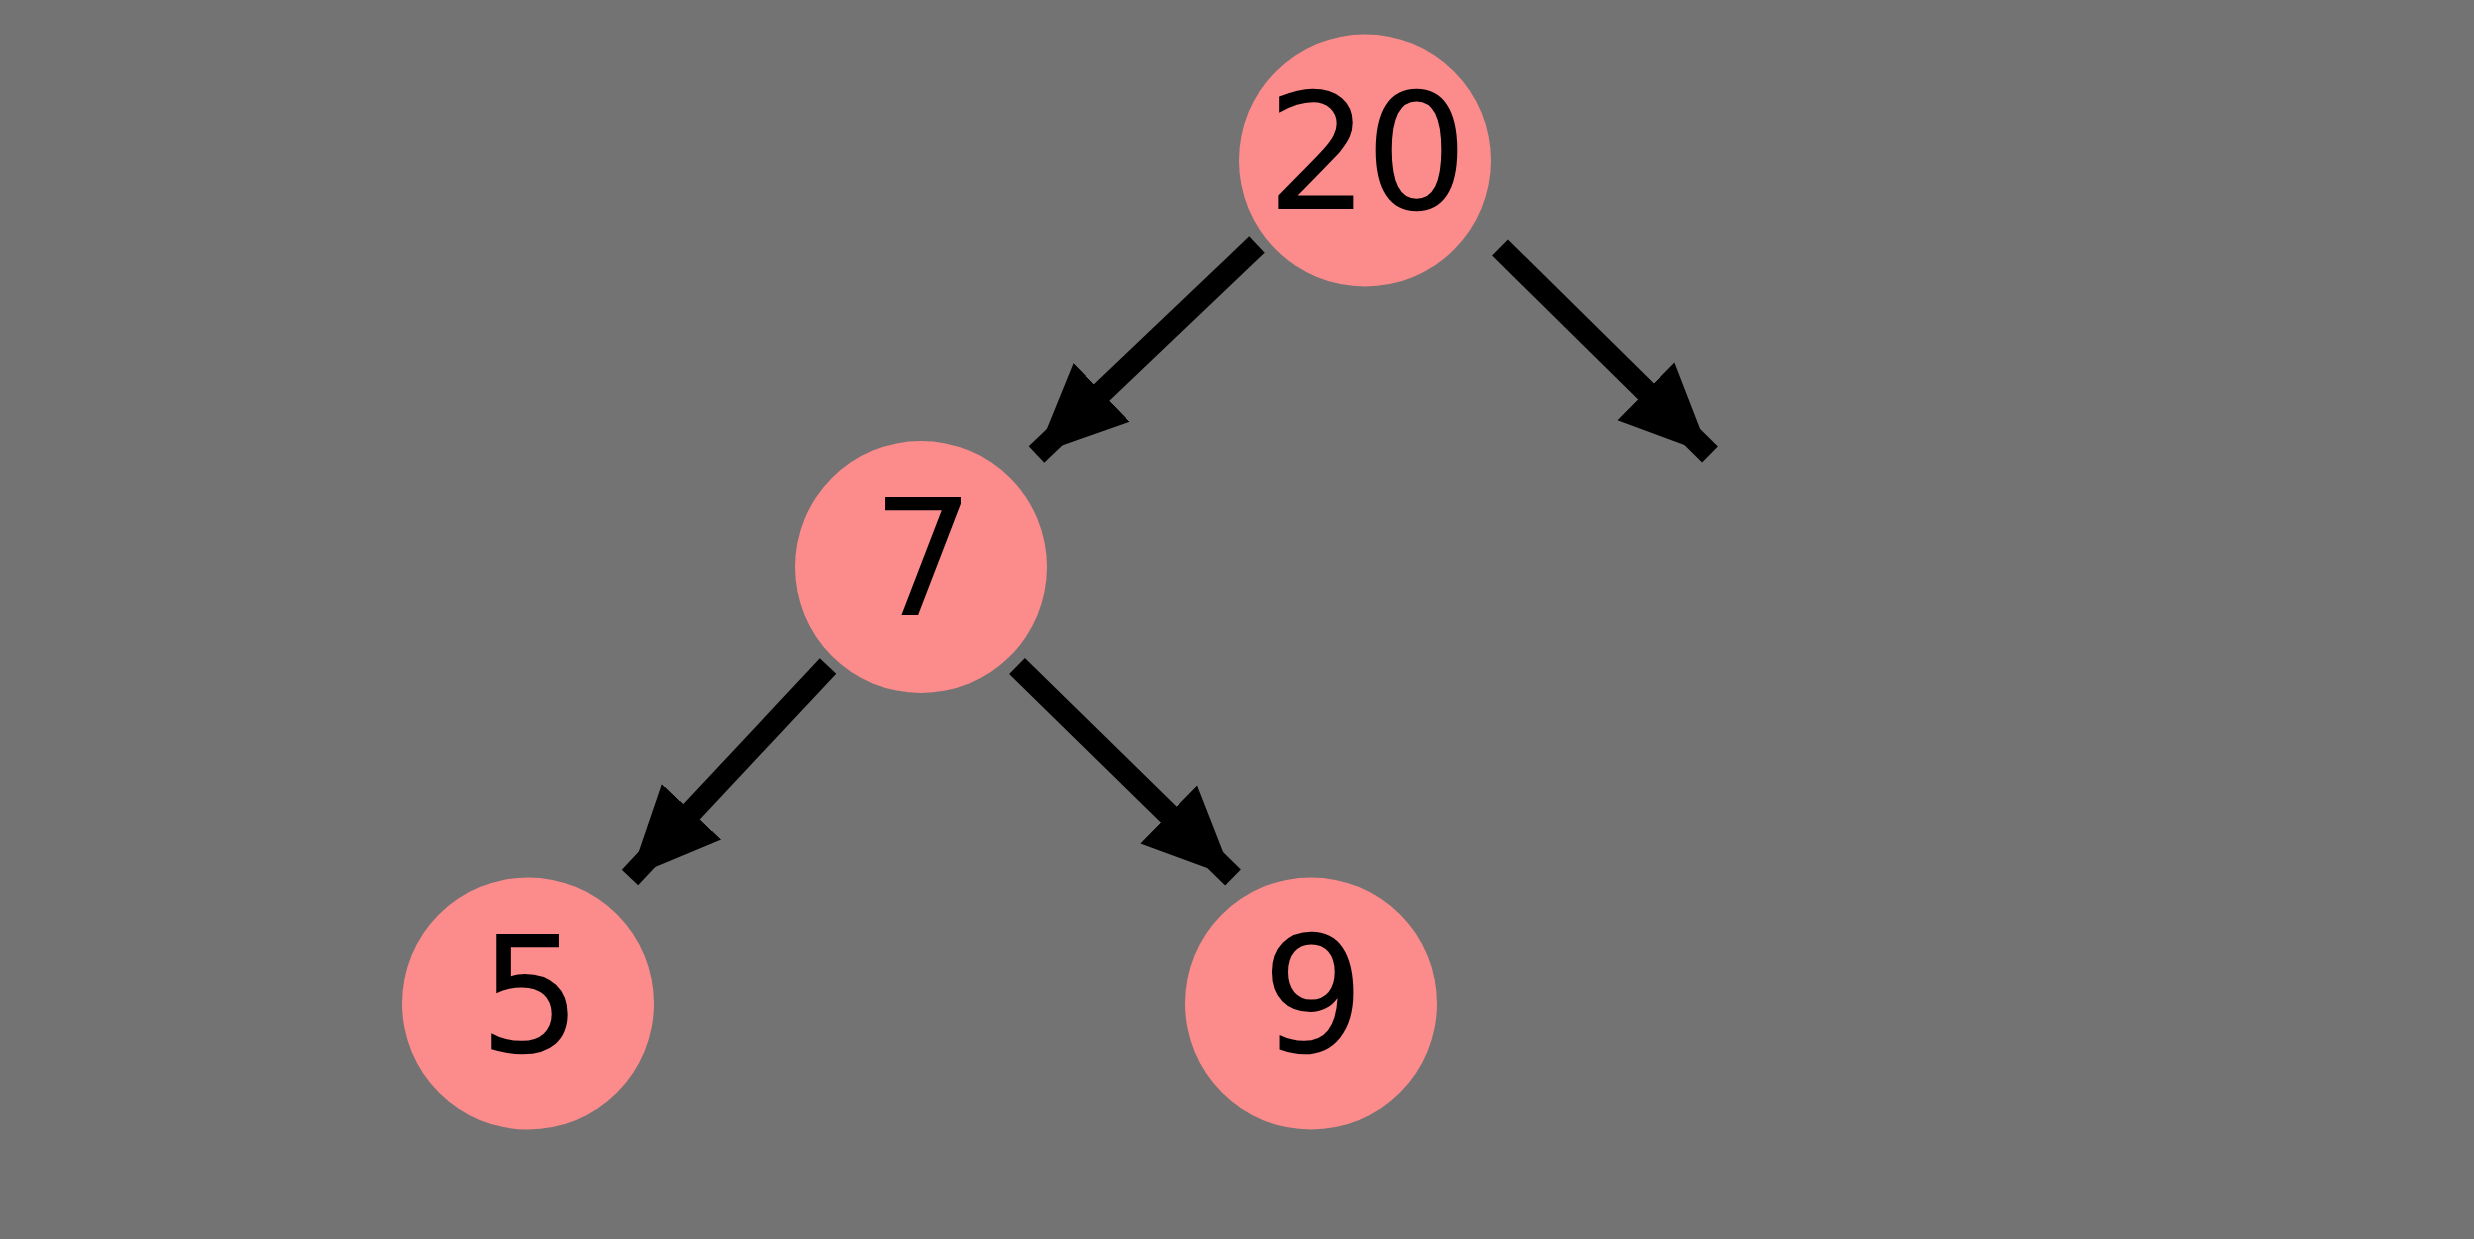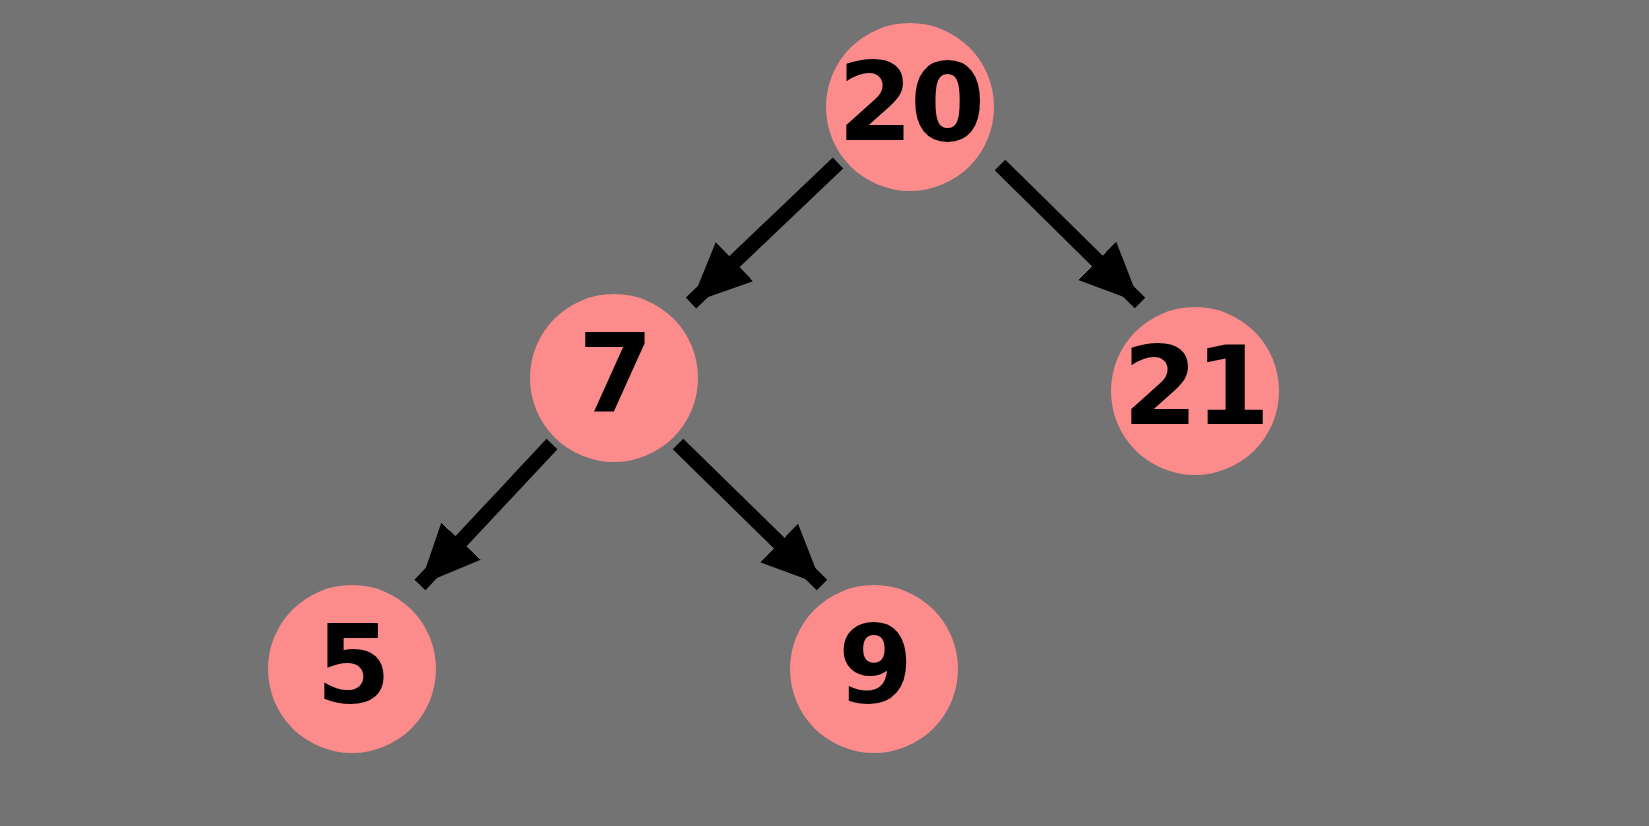--- a/index.html
+++ b/index.html
@@ -35,21 +35,21 @@
     position: absolute;
     width: 168px; height: 168px;
     border-radius: 50%;
     background: var(--node-color);
     display: flex;
     align-items: center;
     justify-content: center;
   }
   .node-label {
     color: var(--text-color);
-    font-weight: bold;
+    font-weight: normal;
     font-size: 108px;
     line-height: 1;
     letter-spacing: -3px;
     transform: translateY(-4px);
     user-select: none;
   }
   .node-root  { left: 826px;  top: 23px;  }
   .node-l     { left: 530px;  top: 294px; }
   .node-r     { left: 1111px; top: 307px; }
   .node-ll    { left: 268px;  top: 585px; }
@@ -73,23 +73,20 @@
   </svg>
 
   <div class="tree-node node-root">
     <span class="node-label">20</span>
   </div>
 
   <div class="tree-node node-l">
     <span class="node-label">7</span>
   </div>
 
-  <div class="tree-node node-r">
-    <span class="node-label">21</span>
-  </div>
 
   <div class="tree-node node-ll">
     <span class="node-label">5</span>
   </div>
 
   <div class="tree-node node-lr">
     <span class="node-label">9</span>
   </div>
 
 </div>

